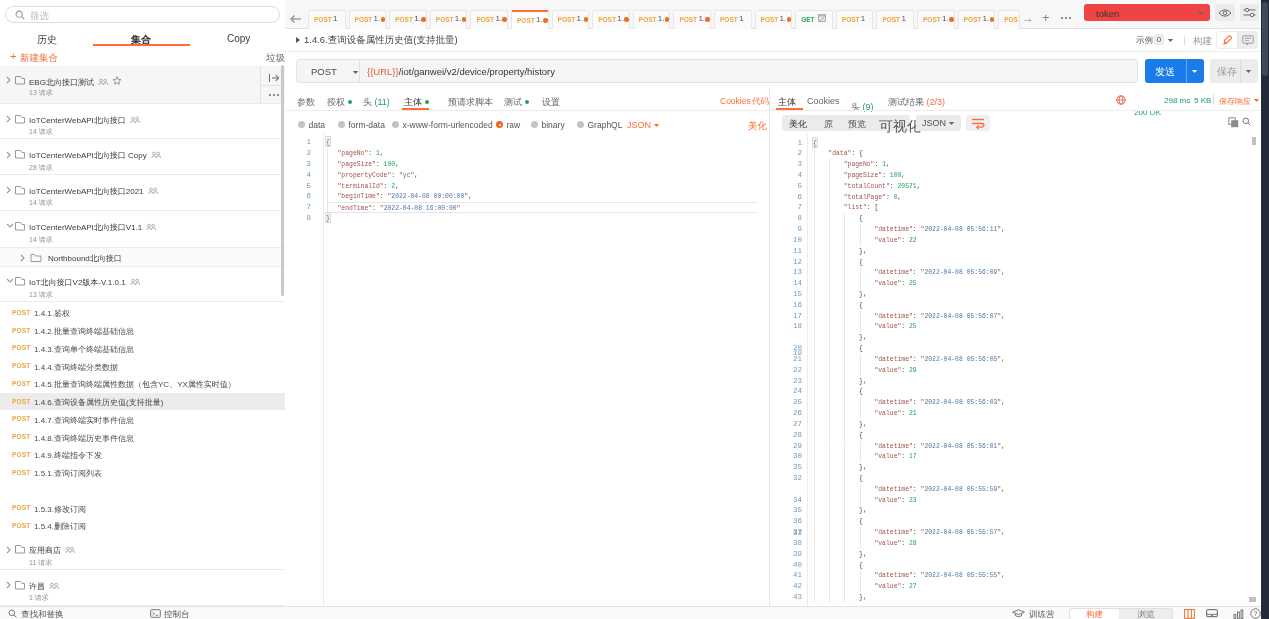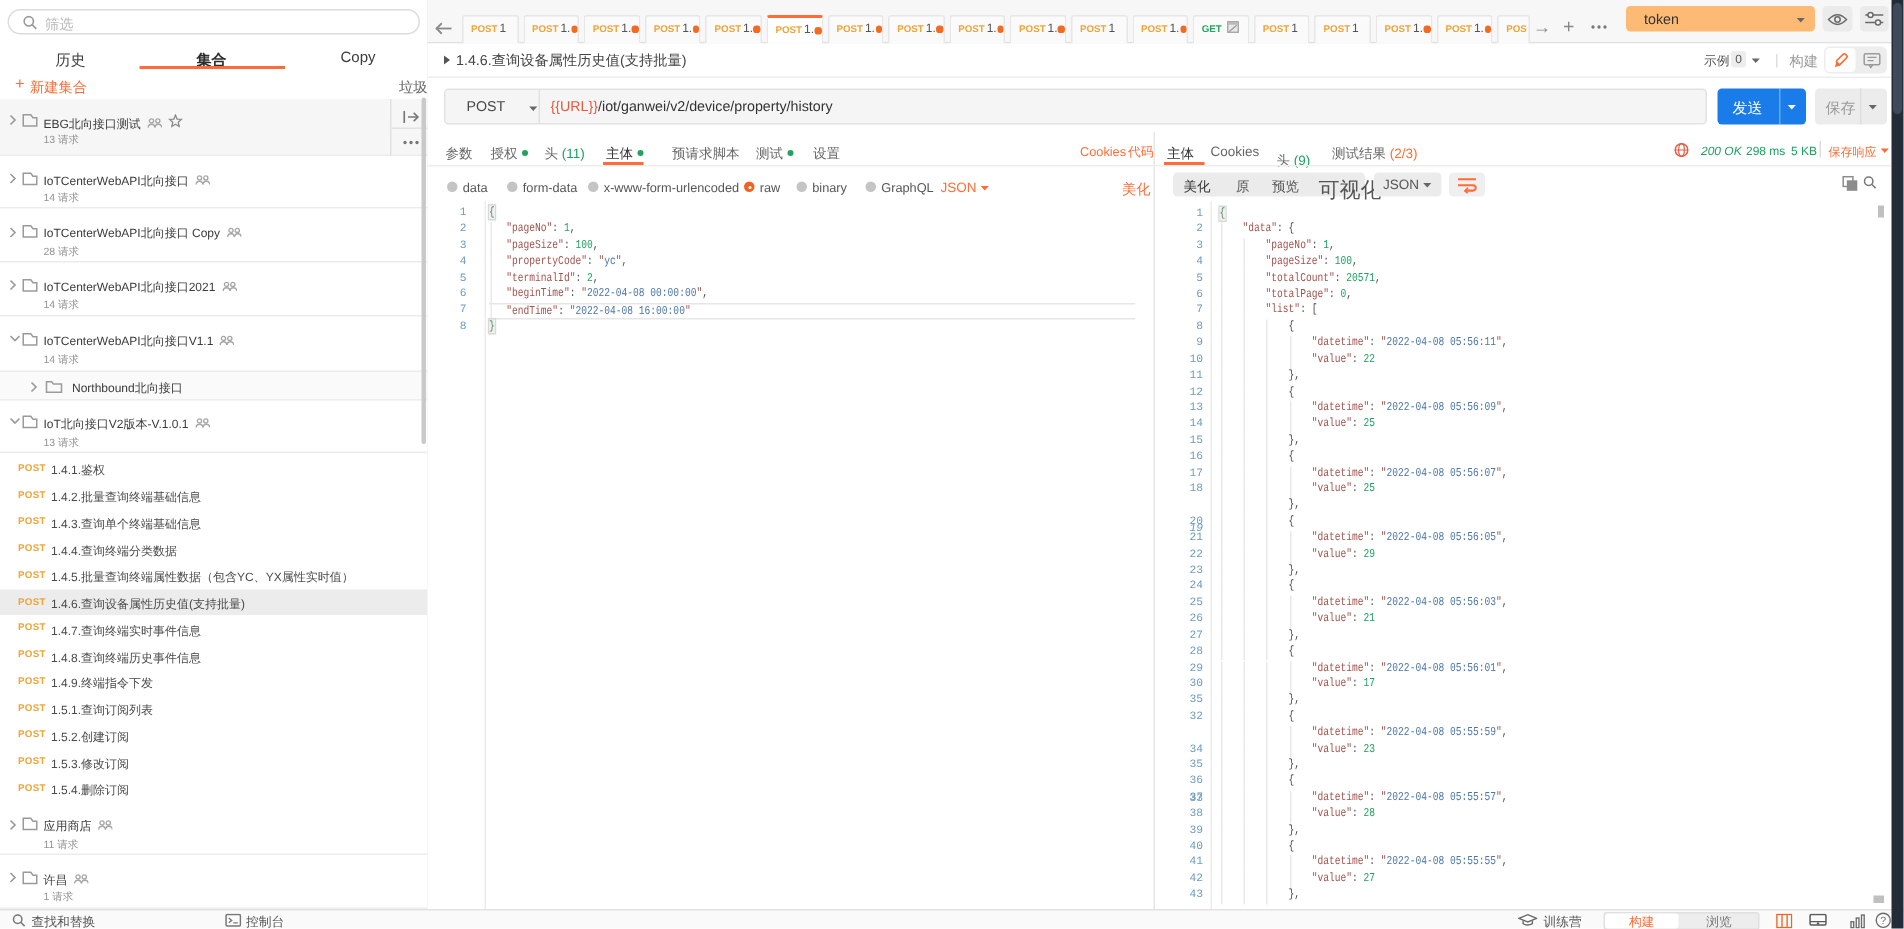--- a/index.html
+++ b/index.html
@@ -216,24 +216,20 @@
 <div class="t" style="left:34px;top:4.5px;font-size:8px;color:#4a4a4a;">1.4.8.查询终端历史事件信息</div>
 </div>
 <div class="abs" style="left:0;top:445.8px;width:285px;height:17.75px;">
 <div class="t" style="left:12px;top:5px;font-size:6.5px;font-weight:bold;color:#eda53c;letter-spacing:0.2px;">POST</div>
 <div class="t" style="left:34px;top:4.5px;font-size:8px;color:#4a4a4a;">1.4.9.终端指令下发</div>
 </div>
 <div class="abs" style="left:0;top:463.6px;width:285px;height:17.75px;">
 <div class="t" style="left:12px;top:5px;font-size:6.5px;font-weight:bold;color:#eda53c;letter-spacing:0.2px;">POST</div>
 <div class="t" style="left:34px;top:4.5px;font-size:8px;color:#4a4a4a;">1.5.1.查询订阅列表</div>
 </div>
-<div class="abs" style="left:0;top:481.3px;width:285px;height:17.75px;">
-<div class="t" style="left:12px;top:5px;font-size:6.5px;font-weight:bold;color:#eda53c;letter-spacing:0.2px;">POST</div>
-<div class="t" style="left:34px;top:4.5px;font-size:8px;color:#4a4a4a;">1.5.2.创建订阅</div>
-</div>
 <div class="abs" style="left:0;top:499.1px;width:285px;height:17.75px;">
 <div class="t" style="left:12px;top:5px;font-size:6.5px;font-weight:bold;color:#eda53c;letter-spacing:0.2px;">POST</div>
 <div class="t" style="left:34px;top:4.5px;font-size:8px;color:#4a4a4a;">1.5.3.修改订阅</div>
 </div>
 <div class="abs" style="left:0;top:516.8px;width:285px;height:17.75px;">
 <div class="t" style="left:12px;top:5px;font-size:6.5px;font-weight:bold;color:#eda53c;letter-spacing:0.2px;">POST</div>
 <div class="t" style="left:34px;top:4.5px;font-size:8px;color:#4a4a4a;">1.5.4.删除订阅</div>
 </div>
 <div class="abs" style="left:0;top:534.5px;width:285px;height:35.5px;border-bottom:1px solid #ececec;">
       <span class="abs" style="left:6px;top:11.2px;">
@@ -374,21 +370,21 @@
     </div>
 <div class="t" style="left:737px;top:11px;font-size:12px;color:#888;">→</div>
 <div class="t" style="left:757px;top:10px;font-size:13px;color:#888;font-weight:300;">+</div>
 <span class="abs" style="left:775px;top:16px;">
       <svg width="12" height="4" viewBox="0 0 12 4">
         <circle cx="2" cy="2" r="1.1" fill="#777"></circle>
         <circle cx="6" cy="2" r="1.1" fill="#777"></circle>
         <circle cx="10" cy="2" r="1.1" fill="#777"></circle>
       </svg>
     </span>
-<div class="abs" style="left:799px;top:3.5px;width:126px;height:17.5px;background:#fdba74;border-radius:3px;">
+<div class="abs" style="left:799px;top:3.5px;width:126px;height:17.5px;background:#ef4444;border-radius:3px;">
 <span class="t" style="left:12px;top:4px;font-size:9.5px;color:#333;">token</span>
 <span class="abs" style="left:113px;top:7px;">
         <svg width="7" height="5" viewBox="0 0 7 5">
           <path d="M0.8 1 L3.5 4 L6.2 1 Z" fill="#666"></path>
         </svg>
       </span>
     </div>
 <div class="abs" style="left:930px;top:3.5px;width:20px;height:17.5px;background:#ebebeb;border-radius:3px;">
 <span class="abs" style="left:3px;top:4px;">
         <svg width="14" height="10" viewBox="0 0 14 10">
@@ -527,21 +523,21 @@
 <div class="t" style="left:81px;top:13px;font-size:9px;color:#666;">头 <span style="color:#1fa15f;">(9)</span></div>
 <div class="t" style="left:118px;top:7.5px;font-size:9px;color:#666;">测试结果 <span style="color:#ff6c37;">(2/3)</span></div>
 <div class="abs" style="left:6px;top:19.5px;width:27px;height:2px;background:#ff6c37;"></div>
 <span class="abs" style="left:346px;top:7px;">
       <svg width="10" height="10" viewBox="0 0 10 10">
         <circle cx="5" cy="5" r="4.2" fill="none" stroke="#e8593f" stroke-width="1"></circle>
         <ellipse cx="5" cy="5" rx="1.9" ry="4.2" fill="none" stroke="#e8593f" stroke-width="0.8"></ellipse>
         <line x1="0.8" y1="5" x2="9.2" y2="5" stroke="#e8593f" stroke-width="0.8"></line>
       </svg>
     </span>
-<div class="t" style="left:364px;top:8px;font-size:8px;color:#1fa15f;font-style:italic;">200 OK</div>
+<div class="t" style="left:364px;top:20px;font-size:8px;color:#1fa15f;">200 OK</div>
 <div class="t" style="left:394px;top:8px;font-size:8px;color:#1fa15f;">298 ms</div>
 <div class="t" style="left:424px;top:8px;font-size:8px;color:#1fa15f;">5 KB</div>
 <div class="abs" style="left:443px;top:6px;width:1px;height:11px;background:#ddd;"></div>
 <div class="t" style="left:449px;top:8px;font-size:8px;color:#ff6c37;">保存响应</div>
 <span class="abs" style="left:483px;top:10px;">
       <svg width="7" height="5" viewBox="0 0 7 5">
         <path d="M0.8 1 L3.5 4 L6.2 1 Z" fill="#ff6c37"></path>
       </svg>
     </span>
 <div class="abs" style="left:0;top:22px;width:491px;height:1px;background:#ededed;"></div>

